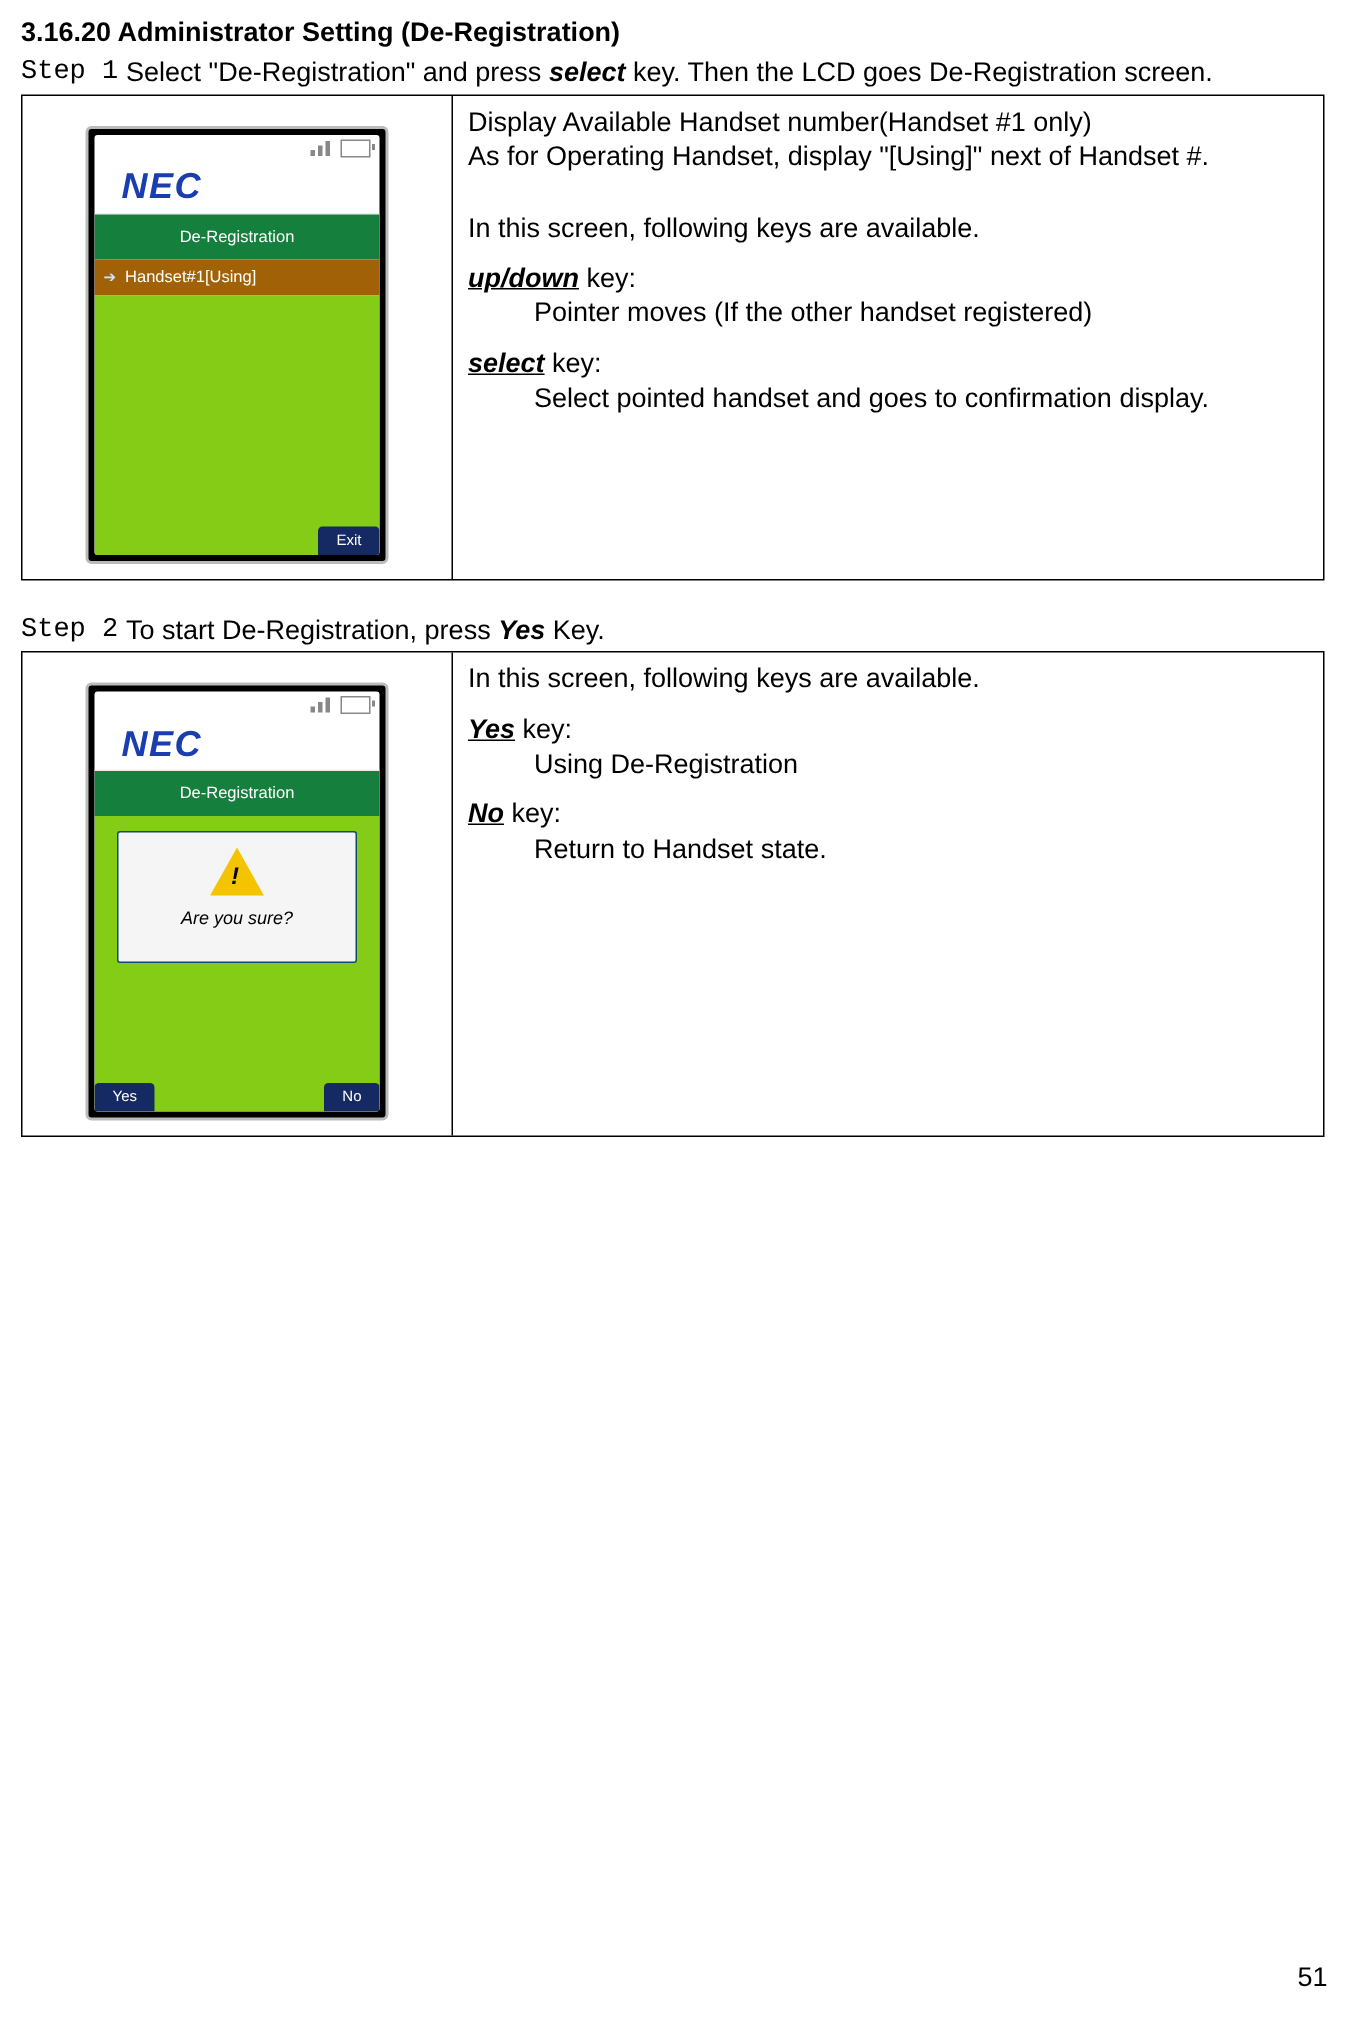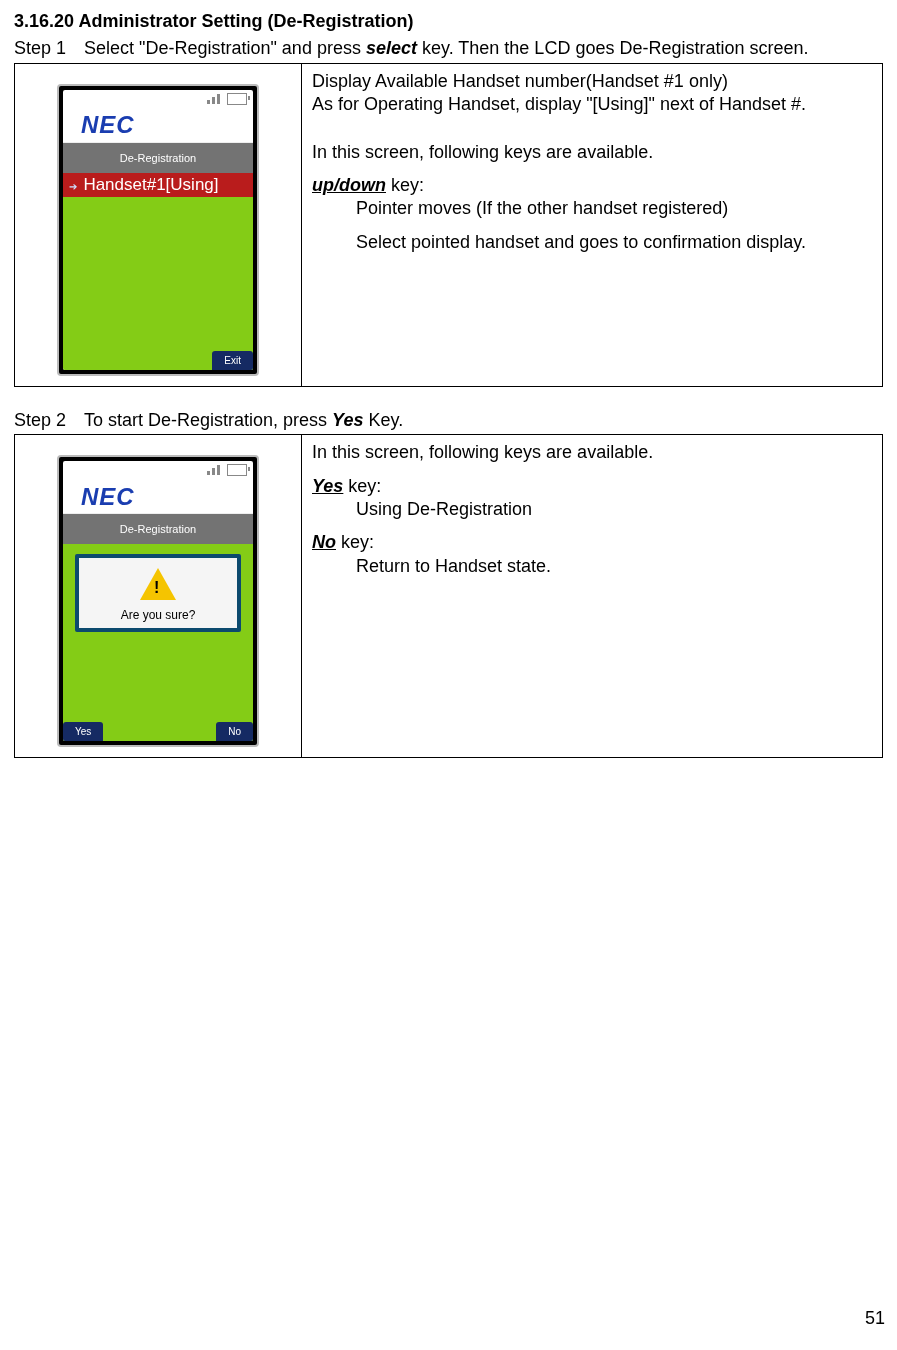--- a/index.html
+++ b/index.html
@@ -15,20 +15,21 @@
   .heading {
     font-weight: bold;
     margin-bottom: 4px;
   }
   .step-row {
     display: flex;
     margin-bottom: 2px;
   }
   .step-label {
     flex: 0 0 70px;
+    font-family: Liberation Mono, monospace;
   }
   .step-text {
     flex: 1;
   }
   .big-table {
     border: 1px solid #000;
     width: 100%;
     box-sizing: border-box;
     display: flex;
     margin-bottom: 22px;
@@ -109,32 +110,32 @@
     align-items:center;
     padding-left:18px;
     color:#1a3db0;
     font-weight:bold;
     font-style:italic;
     font-size:24px;
     letter-spacing:1px;
     border-bottom:1px solid #eee;
   }
   .title-bar {
-    background:#737373;
+    background:#15803d;
     color:#fff;
     font-size:11px;
     height:30px;
     display:flex;
     align-items:center;
     justify-content:center;
   }
   .blue-row {
-    background:#b91c1c;
+    background:#a16207;
     color:#fff;
-    font-size:17px;
+    font-size:11px;
     height:24px;
     display:flex;
     align-items:center;
     padding-left:6px;
     gap:6px;
   }
   .arrow-ptr::before{
     content:"➔";
     font-size:10px;
     color:#cde0ff;
@@ -156,28 +157,29 @@
     background:#152a63;
     color:#fff;
     font-size:10px;
     padding:3px 12px;
     border-radius:3px 3px 0 0;
   }
   .softkey.hidden { visibility:hidden; }
 
   .popup {
     background:#f5f5f5;
-    border:4px solid #0c4a6e;
+    border:1px solid #0c4a6e;
     color:#000;
     width:150px;
     margin:10px auto 0;
-    padding:10px 4px 4px;
+    padding:10px 4px 20px;
     text-align:center;
     font-size:12px;
     border-radius:2px;
+    font-style:italic;
   }
   .warn-tri {
     width:0;height:0;
     border-left:18px solid transparent;
     border-right:18px solid transparent;
     border-bottom:32px solid #f5c400;
     margin:0 auto 8px;
     position:relative;
   }
   .warn-tri::after{
@@ -227,20 +229,21 @@
   </div>
   <div class="cell-right">
     <div>Display Available Handset number(Handset #1 only)</div>
     <div>As for Operating Handset, display "[Using]" next of Handset #.</div>
     <div class="spacer-med"></div>
     <div>In this screen, following keys are available.</div>
     <div class="spacer-sm"></div>
     <div><span class="bold-italic underline">up/down</span><span> key:</span></div>
     <div class="indent">Pointer moves (If the other handset registered)</div>
     <div class="spacer-sm"></div>
+    <div><span class="bold-italic underline">select</span><span> key:</span></div>
     <div class="indent">Select pointed handset and goes to confirmation display.</div>
   </div>
 </div>
 
 <div class="step-row">
   <div class="step-label">Step 2</div>
   <div class="step-text">
     <span>To start De-Registration, press </span><span class="bold-italic">Yes</span><span> Key.</span>
   </div>
 </div>

